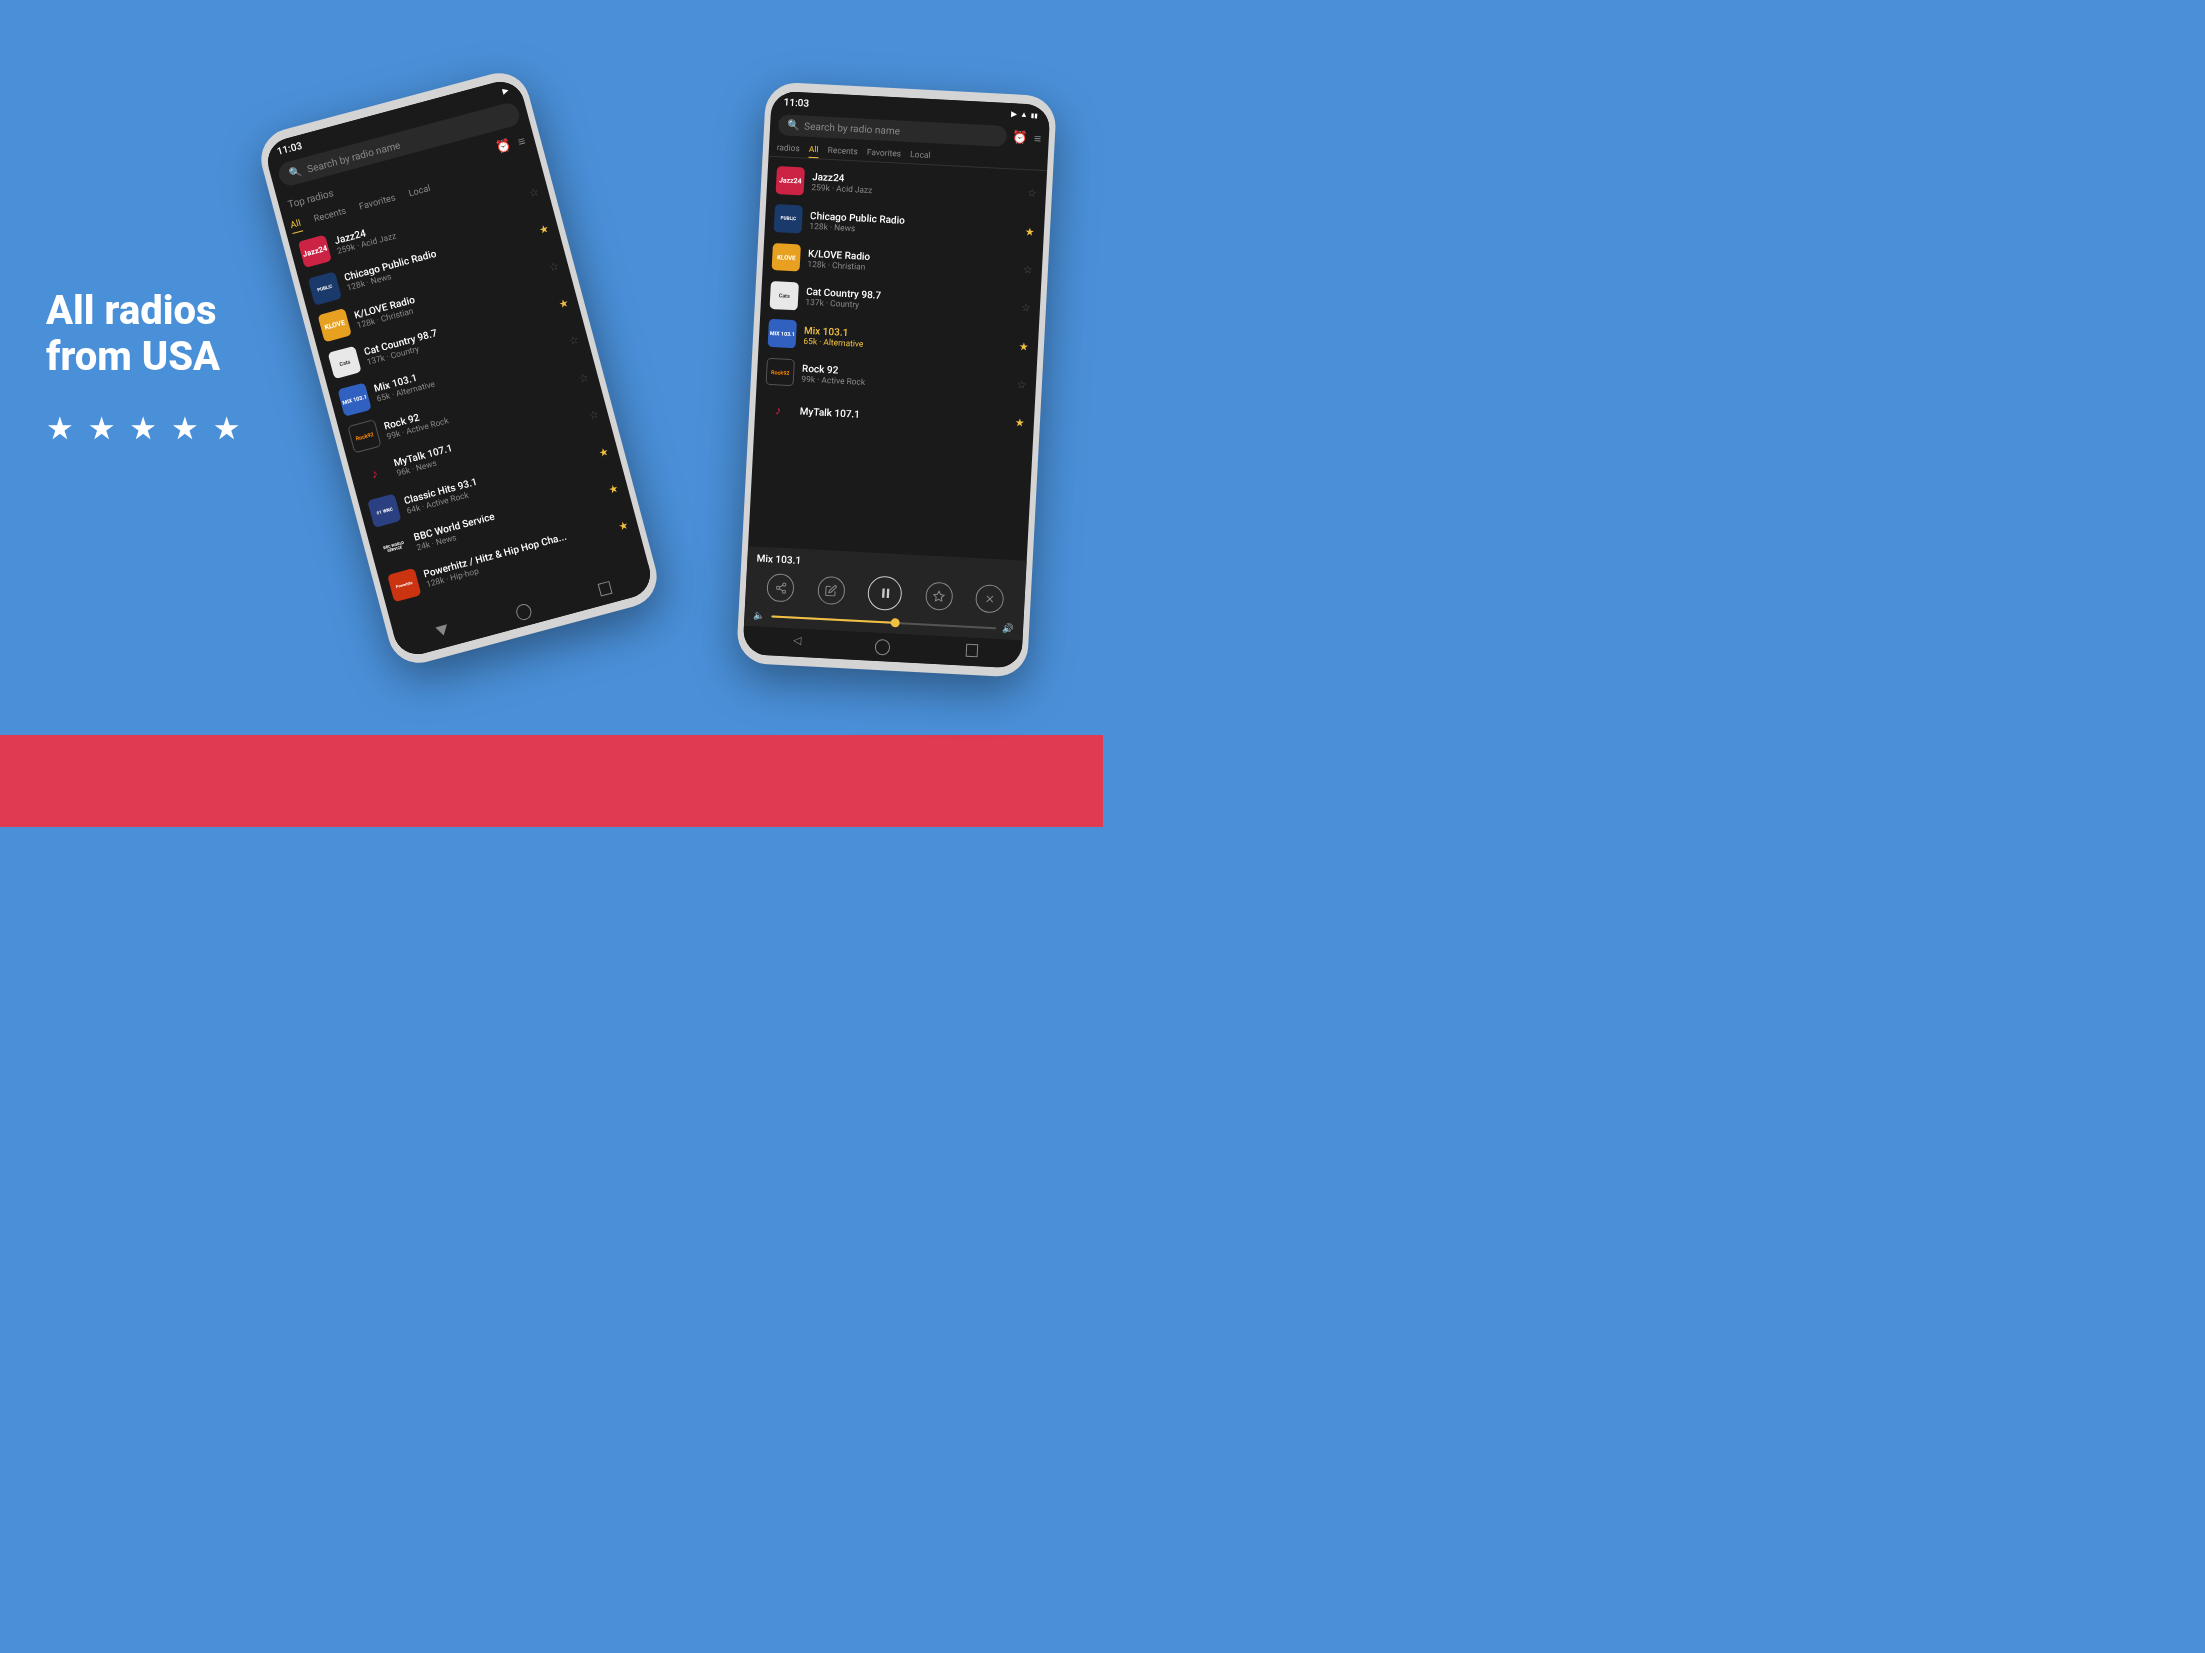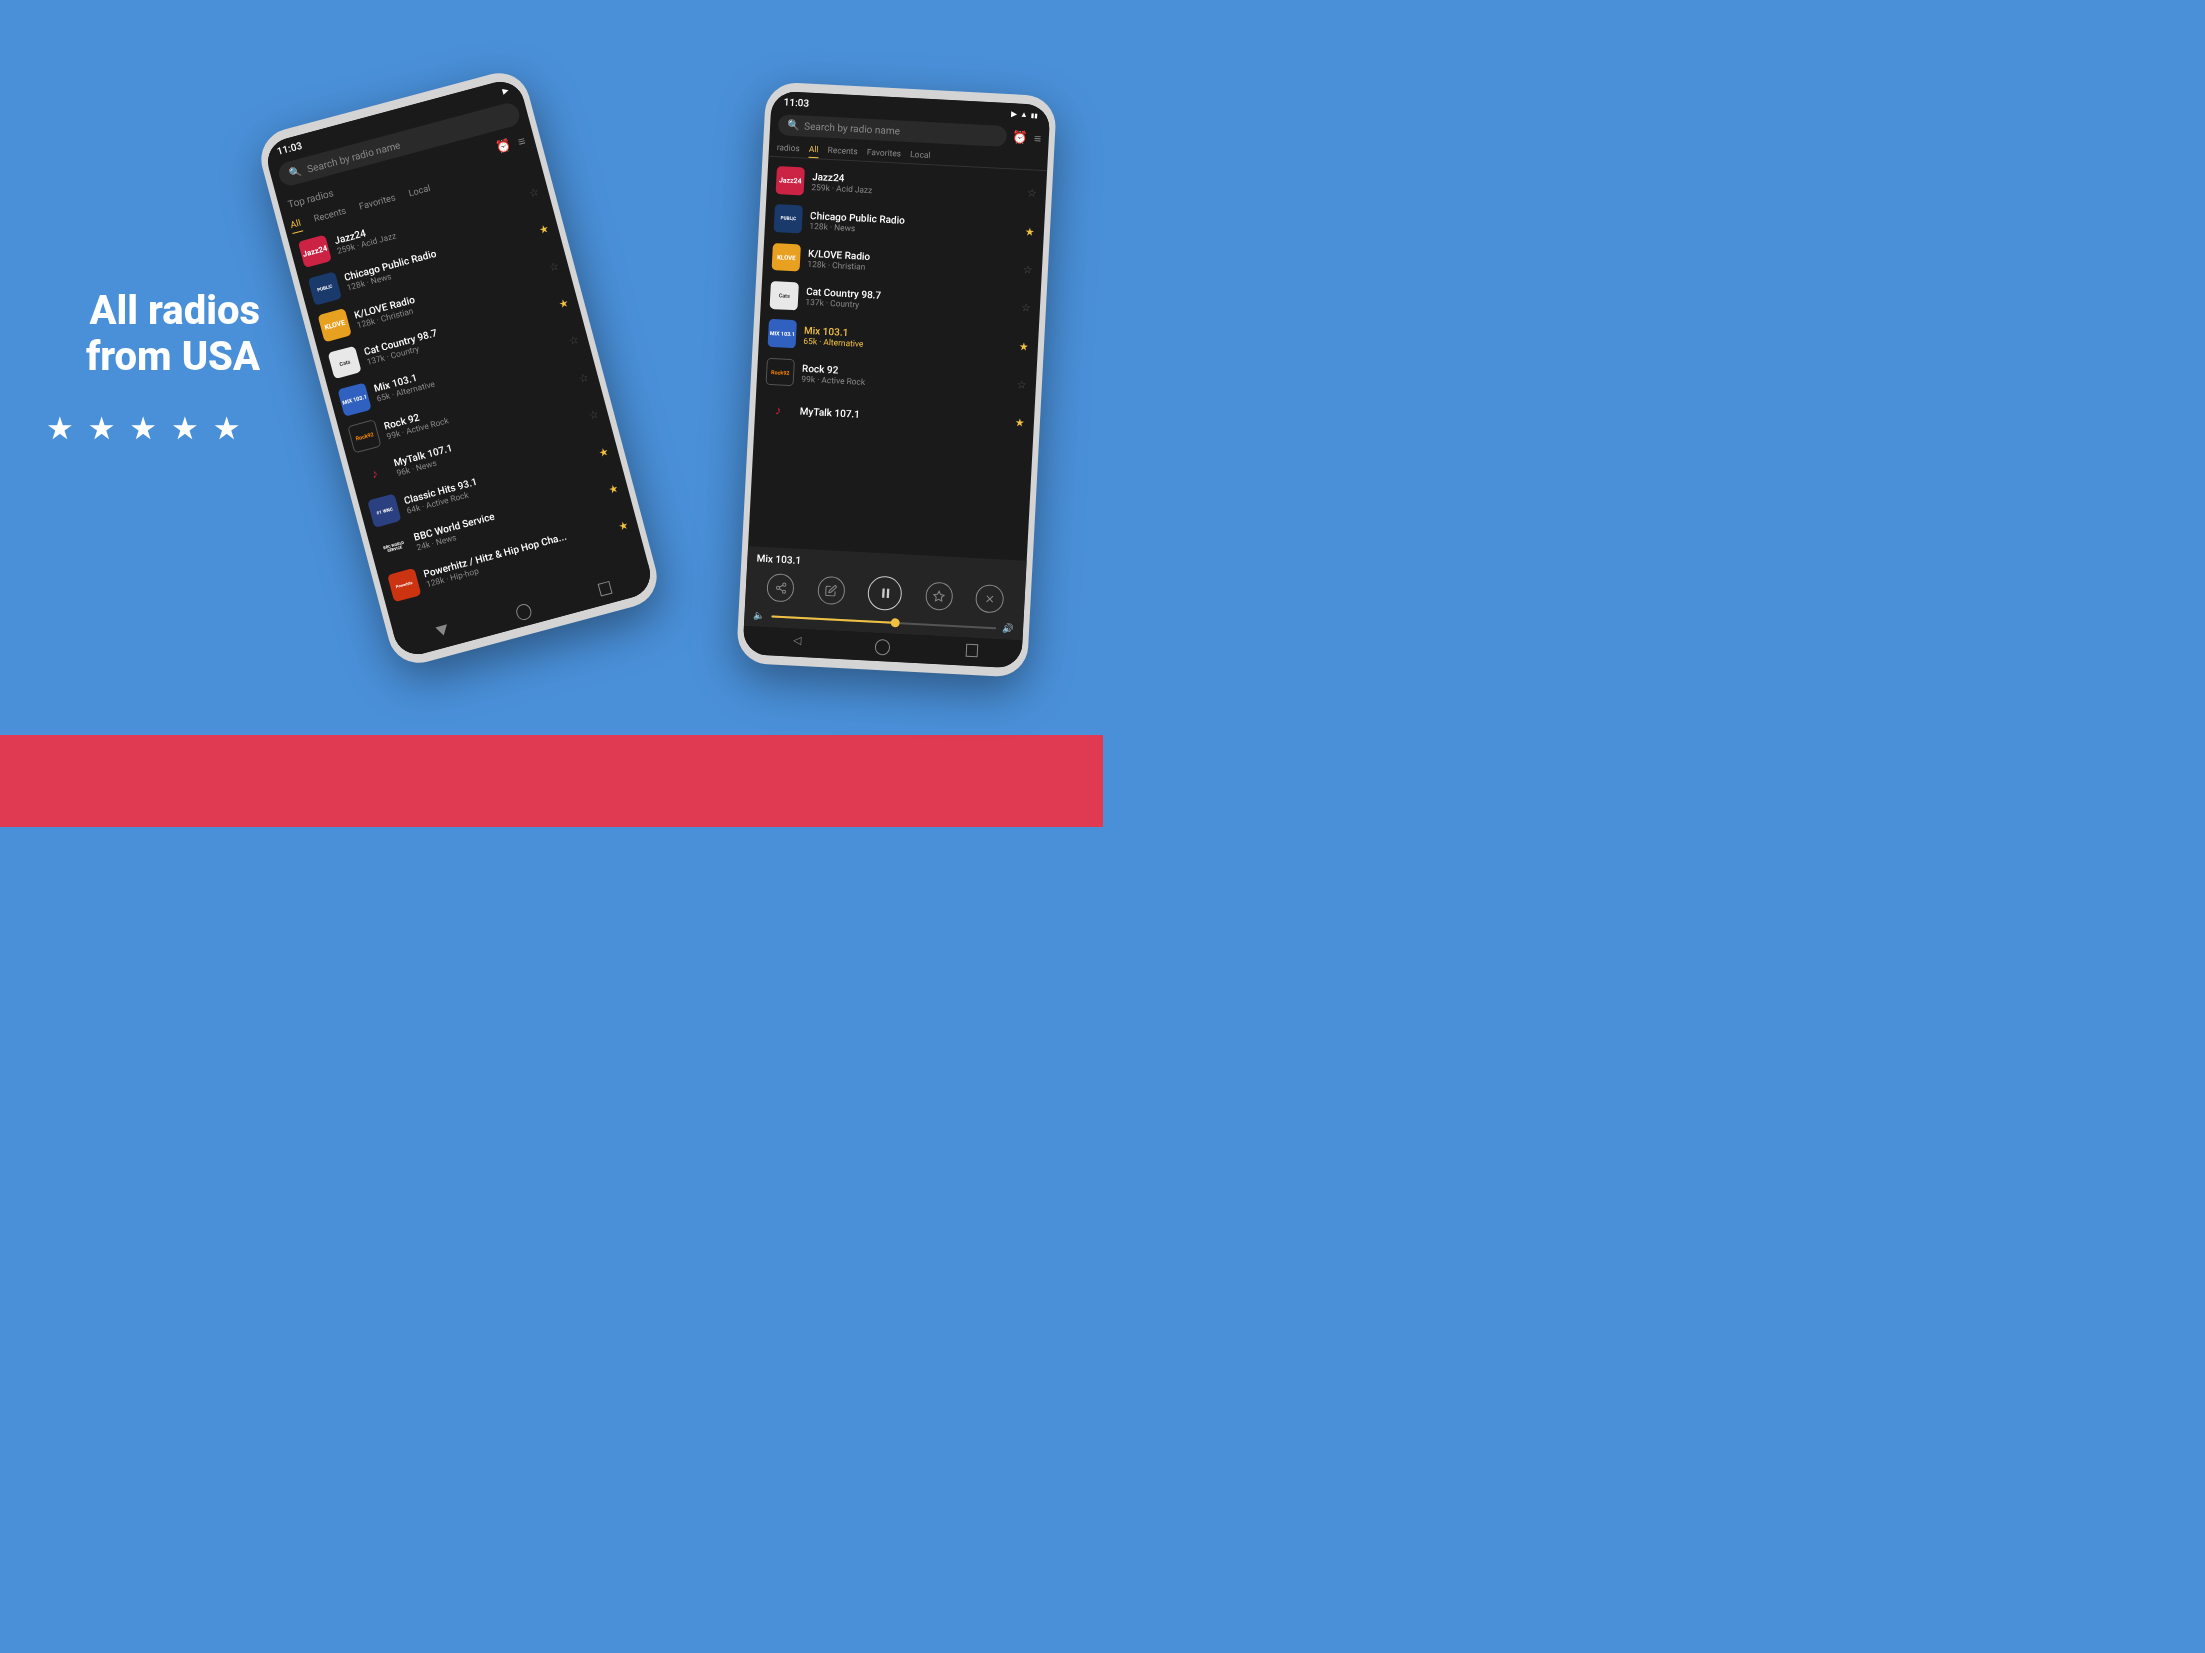--- a/index.html
+++ b/index.html
@@ -32,21 +32,20 @@
       flex: 0 0 214px;
       color: white;
       z-index: 10;
     }
 
     .left-title {
       font-size: 40px;
       font-weight: 800;
       line-height: 1.15;
       margin-bottom: 30px;
-      text-align: right;
     }
 
     .stars {
       font-size: 31px;
       letter-spacing: 3.1px;
       color: white;
     }
 
     
     .phones-container {

